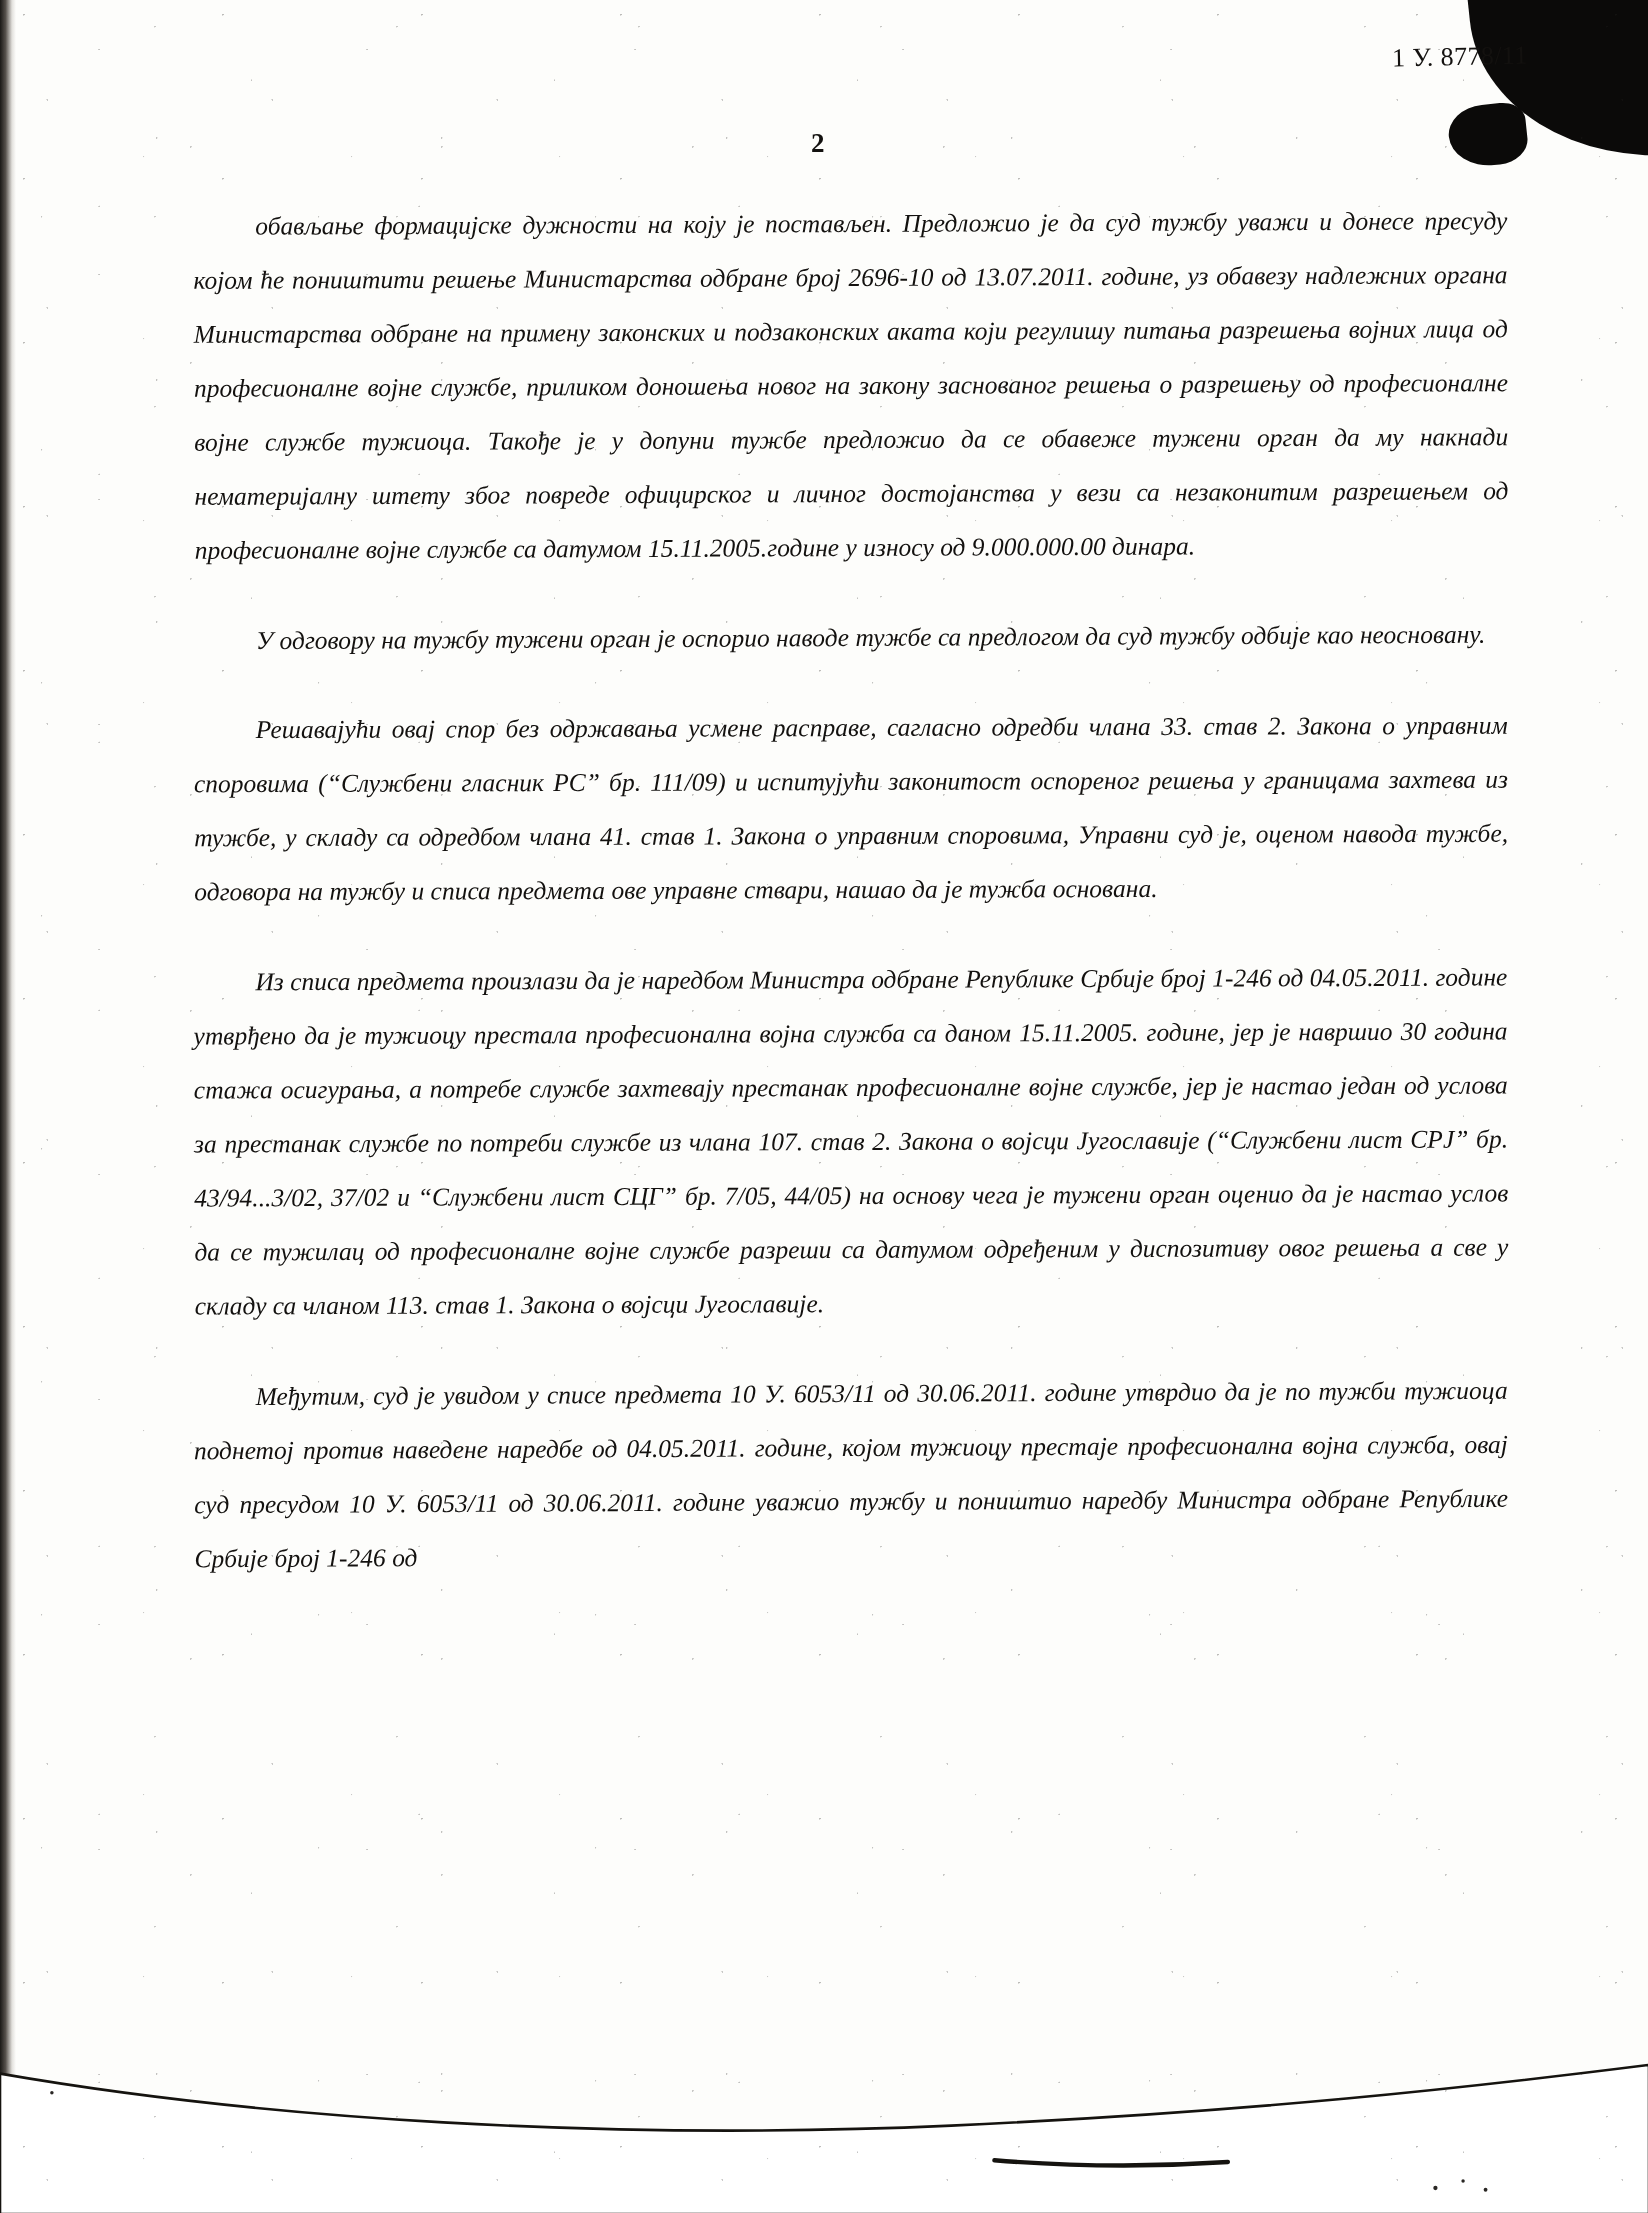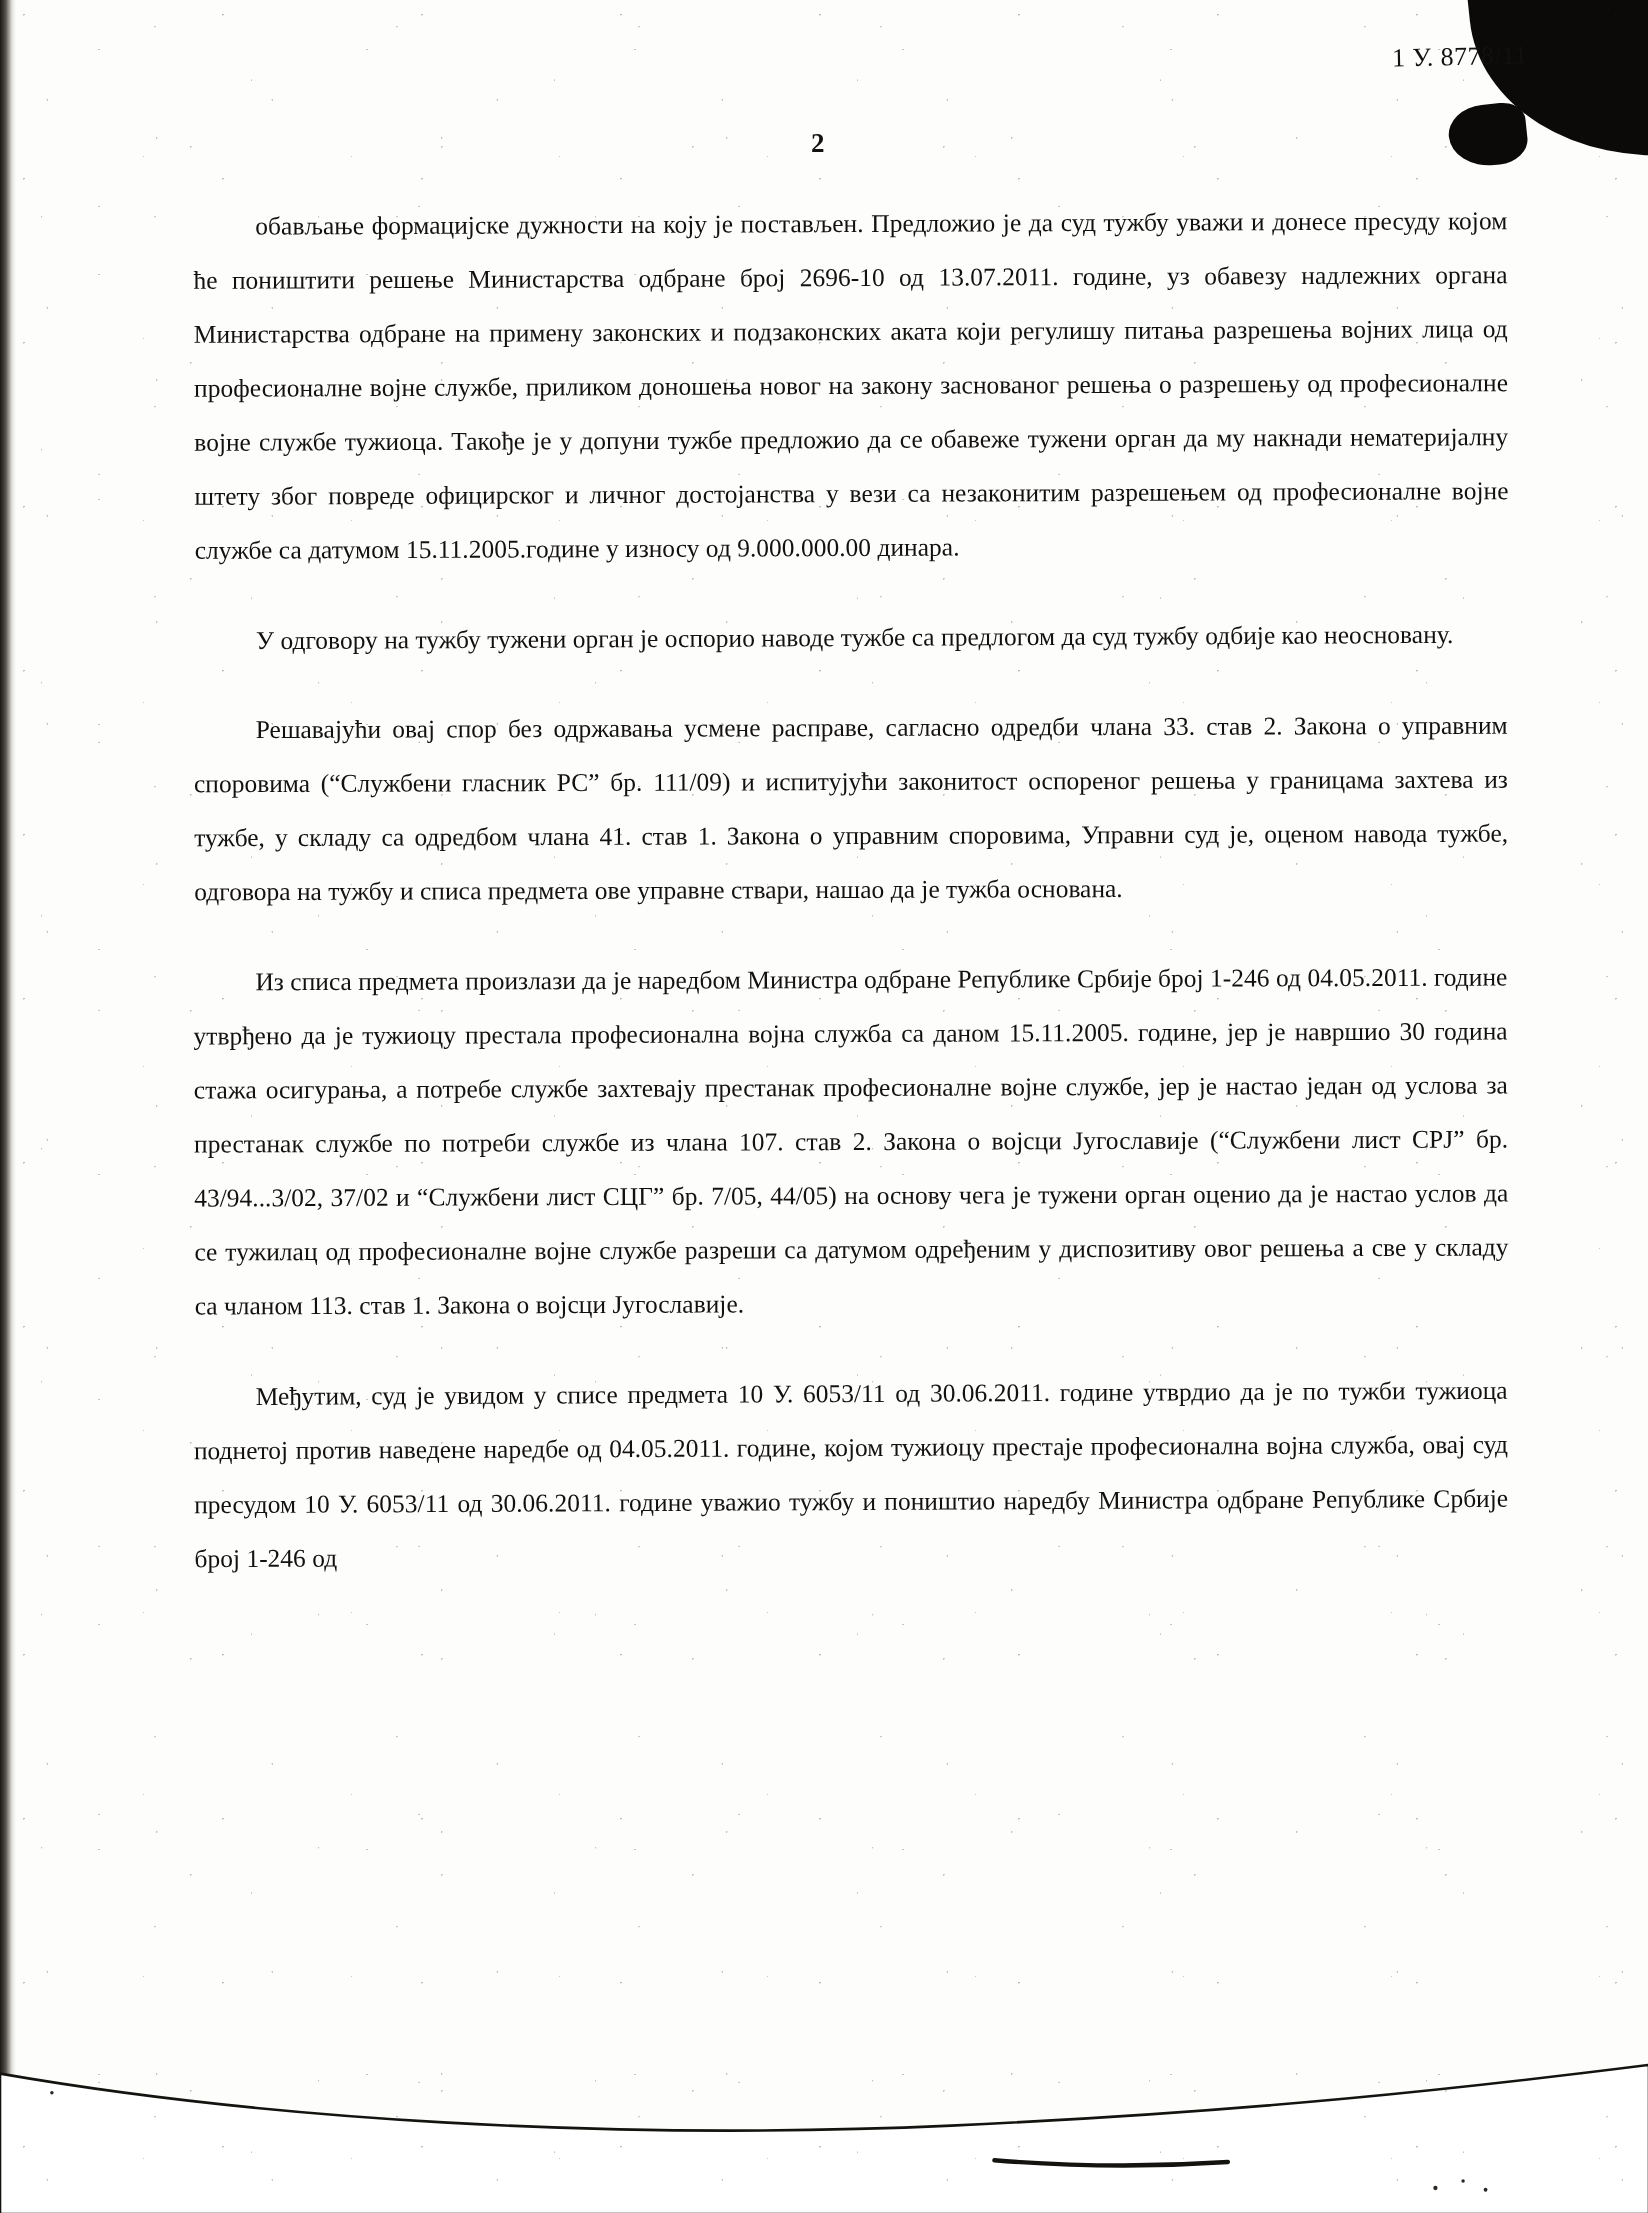--- a/index.html
+++ b/index.html
@@ -99,20 +99,21 @@
     left: 811px;
     font-size: 27px;
     font-weight: 700;
   }
 
   .body-text {
     position: absolute;
     top: 197px;
     left: 194px;
     width: 1314px;
+    font-style: italic;
   }
 
   .para {
     margin: 0 0 36px 0;
     font-size: 25.5px;
     line-height: 54px;
     text-align: justify;
     text-justify: inter-word;
   }
   .para.indent {

